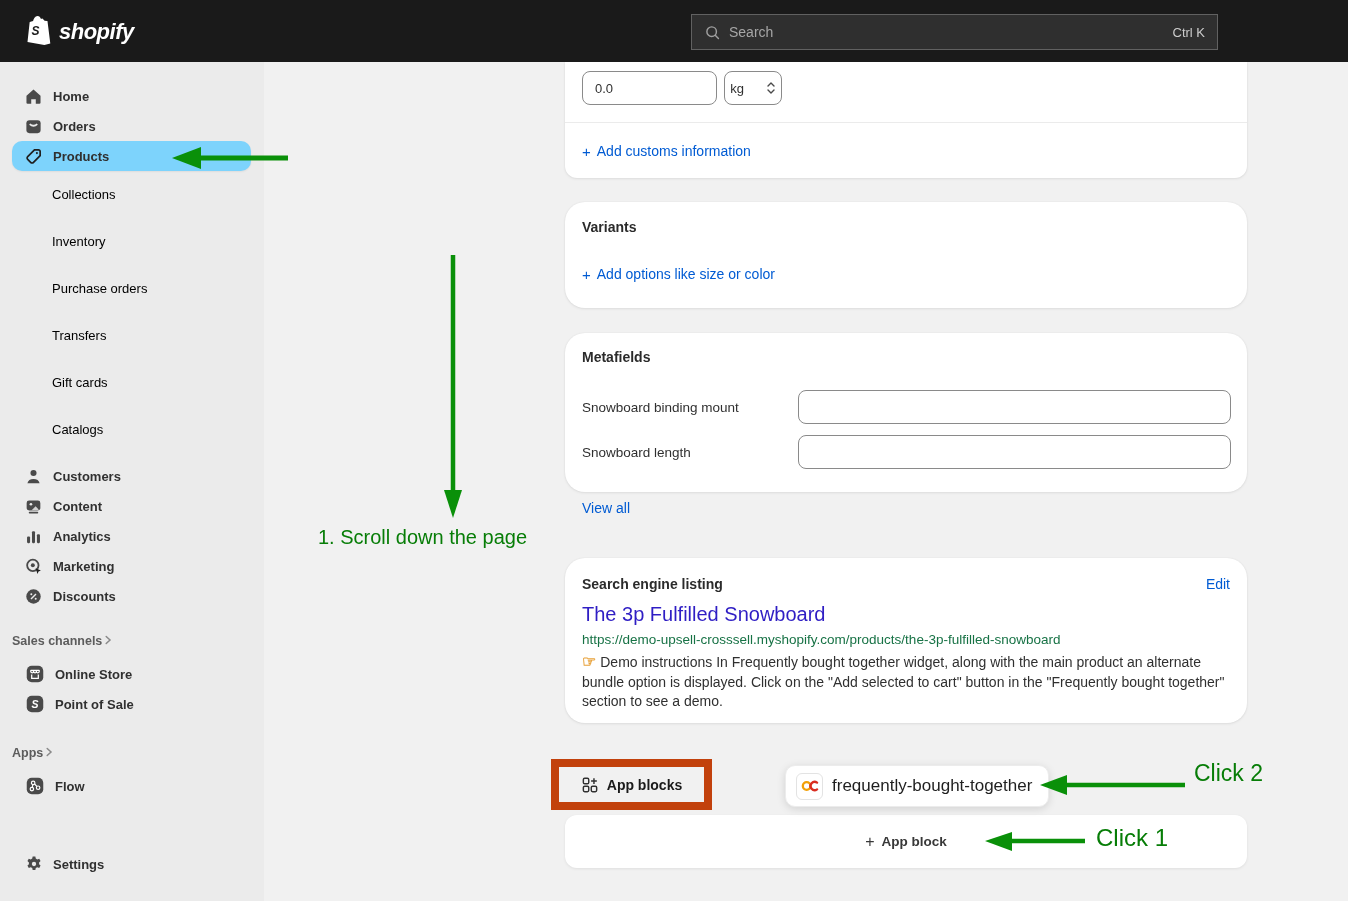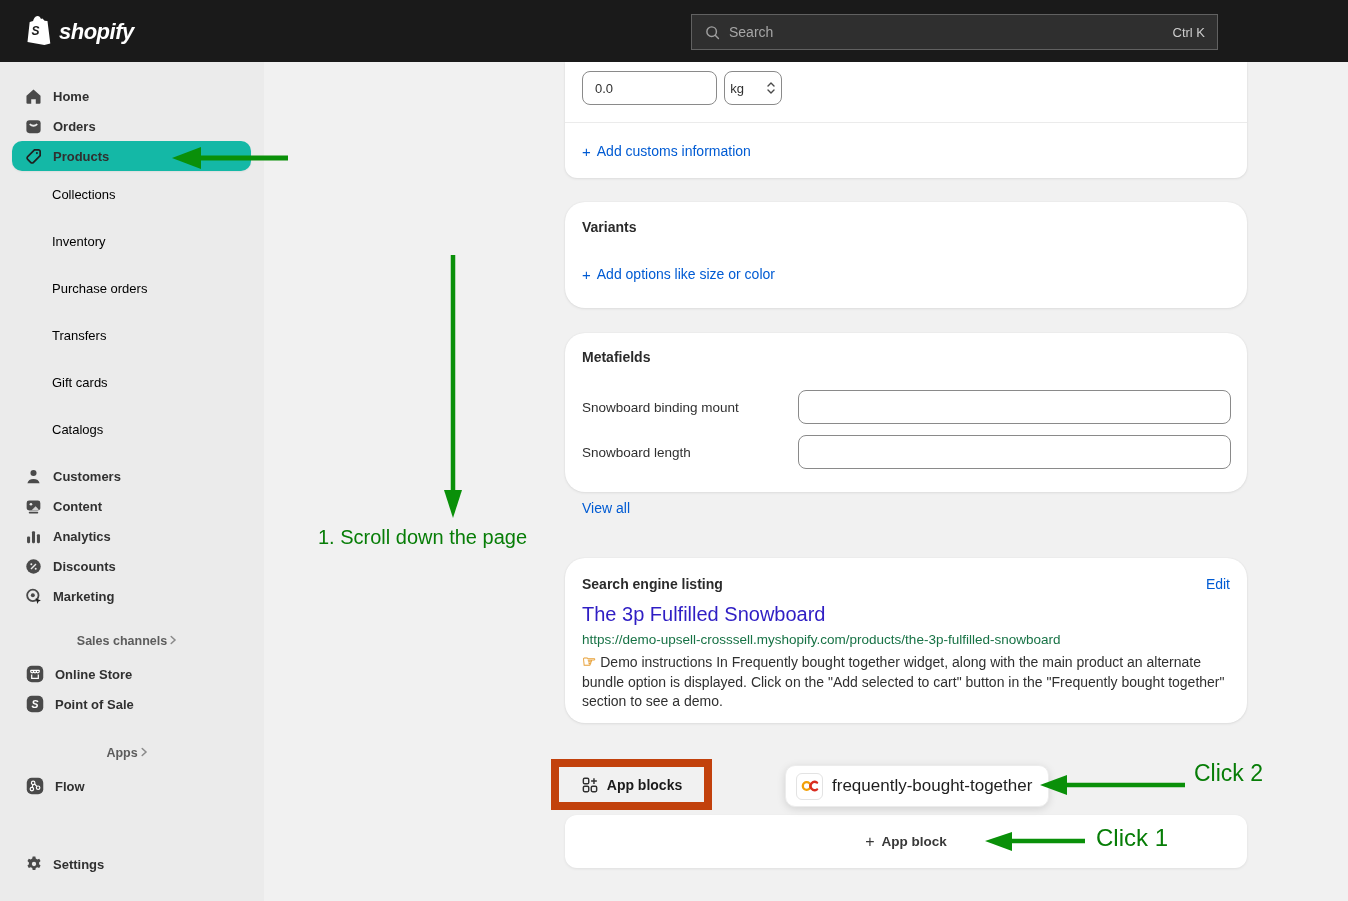--- a/index.html
+++ b/index.html
@@ -14,26 +14,26 @@
   .searchbox input { flex:1; background:transparent; border:none; outline:none; color:#e3e3e3; font-size:14px; font-family:inherit; }
   .searchbox input::placeholder { color:#a6a6a6; }
   .shortcut { color:#cccccc; font-size:13px; }
 
   
   .sidebar { position:absolute; left:0; top:62px; width:264px; height:839px; background:#ebebeb; z-index:10; }
   .nav-stack { padding-top:19px; }
   .nav-item { height:30px; margin:0 13px 0 12px; padding:0 8px 0 12px; display:flex; align-items:center; gap:10px;
               border-radius:10px; font-size:13px; font-weight:600; color:#303030; cursor:pointer; }
   .nav-item .nicon { width:19px; height:19px; display:flex; align-items:center; justify-content:center; flex:0 0 19px; }
-  .nav-item.active { background:#14b8a6; font-weight:700; box-shadow:0 1px 2px rgba(0,0,0,.06); }
+  .nav-item.active { background:#7dd3fc; font-weight:700; box-shadow:0 1px 2px rgba(0,0,0,.06); }
   .nav-sub { height:31px; margin:16px 13px 0 12px; padding-left:40px; display:flex; align-items:flex-start;
              font-size:13px; font-weight:500; color:#000000; border-radius:10px; cursor:pointer; }
   .nav-gap8 { height:8px; } .nav-gap18 { height:18px; } .nav-gap22 { height:22px; }
   .section-head { height:24px; margin:0 13px 6px 0; padding:0 7px 0 12px; display:flex; align-items:center;
-                  justify-content:center; font-size:12.5px; font-weight:700; color:#5c5c5c; cursor:pointer; }
+                  justify-content:flex-start; font-size:12.5px; font-weight:700; color:#5c5c5c; cursor:pointer; }
   .chan-item { height:30px; margin:0 13px 0 12px; padding:0 8px 0 12px; display:flex; align-items:center; gap:9px;
                font-size:13px; font-weight:600; color:#303030; border-radius:10px; cursor:pointer; }
   .chan-item .bicon { width:22px; height:22px; flex:0 0 22px; }
   .settings-row { position:absolute; left:12px; right:13px; bottom:22px; height:30px; padding:0 8px 0 12px;
                   display:flex; align-items:center; gap:10px; font-size:13px; font-weight:600; color:#303030;
                   border-radius:10px; cursor:pointer; }
 
   
   .card { position:absolute; left:565px; width:682px; background:#fff; border-radius:20px;
           box-shadow:0 1px 3px rgba(0,0,0,.08), 0 0 2px rgba(0,0,0,.06); z-index:5; }
@@ -171,37 +171,37 @@
             <rect x="3.2" y="10" width="3.2" height="7" rx="1.1" fill="#4a4a4a"></rect>
             <rect x="8.4" y="4.5" width="3.2" height="12.5" rx="1.1" fill="#4a4a4a"></rect>
             <rect x="13.6" y="7.5" width="3.2" height="9.5" rx="1.1" fill="#4a4a4a"></rect>
           </svg>
         </span>
       <span>Analytics</span>
     </div>
     <div class="nav-item">
       <span class="nicon">
           <svg width="19" height="19" viewBox="0 0 20 20">
+            <circle cx="9.3" cy="8.8" r="6" fill="none" stroke="#4a4a4a" stroke-width="1.9"></circle>
+            <circle cx="9.3" cy="8.8" r="2.1" fill="#4a4a4a"></circle>
+            <path d="M12.2 11.8 l5.6 2.4 -2.5 1.1 -1.1 2.5 Z" fill="#1f1f1f"></path>
+          </svg>
+        </span>
+      <span>Marketing</span>
+    </div>
+    <div class="nav-item">
+      <span class="nicon">
+          <svg width="19" height="19" viewBox="0 0 20 20">
             <circle cx="10" cy="10" r="7.6" fill="#4a4a4a"></circle>
             <path d="M7.4 12.6 l5.2 -5.2" stroke="#ebebeb" stroke-width="1.5"></path>
             <circle cx="7.7" cy="7.7" r="1.05" fill="#ebebeb"></circle>
             <circle cx="12.3" cy="12.3" r="1.05" fill="#ebebeb"></circle>
           </svg>
         </span>
       <span>Discounts</span>
-    </div>
-    <div class="nav-item">
-      <span class="nicon">
-          <svg width="19" height="19" viewBox="0 0 20 20">
-            <circle cx="9.3" cy="8.8" r="6" fill="none" stroke="#4a4a4a" stroke-width="1.9"></circle>
-            <circle cx="9.3" cy="8.8" r="2.1" fill="#4a4a4a"></circle>
-            <path d="M12.2 11.8 l5.6 2.4 -2.5 1.1 -1.1 2.5 Z" fill="#1f1f1f"></path>
-          </svg>
-        </span>
-      <span>Marketing</span>
     </div>
     <div class="nav-gap18"></div>
     <div class="section-head">
       <span>Sales channels</span>
       <span><svg width="12" height="12" viewBox="0 0 12 12">
             <path d="M4.2 2.5 L8 6 L4.2 9.5" stroke="#8a8a8a" stroke-width="1.5" fill="none" stroke-linecap="round"></path>
           </svg></span>
     </div>
     <div class="chan-item">
       <span class="bicon"><svg width="22" height="22" viewBox="0 0 24 24">

